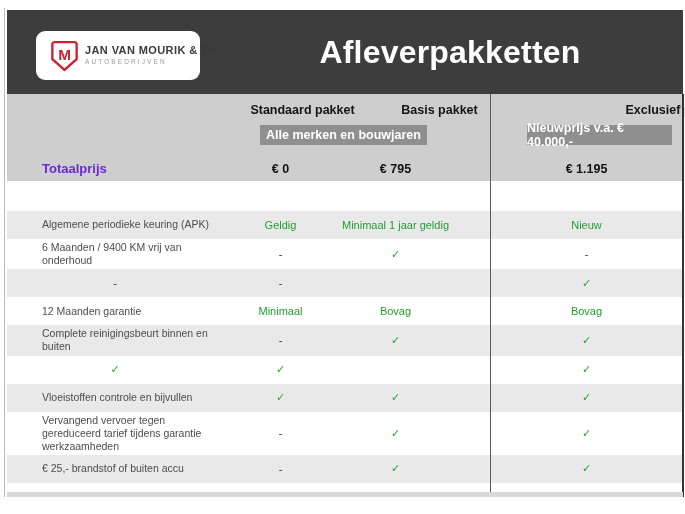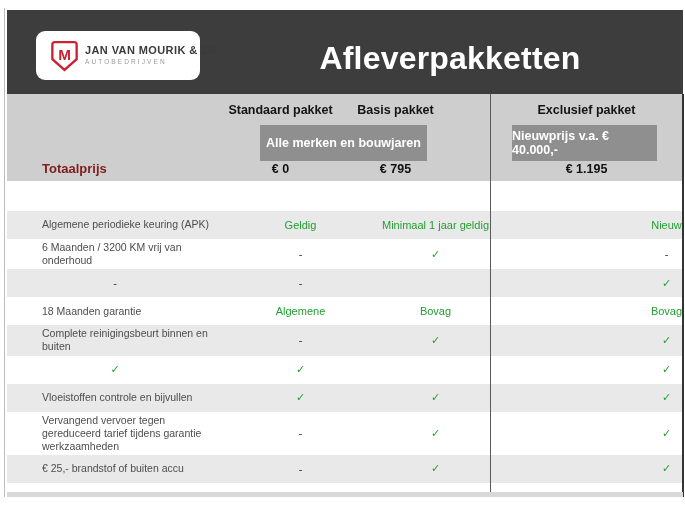--- a/index.html
+++ b/index.html
@@ -13,42 +13,42 @@
   
   .topbar { position:relative; width:676px; height:84px; background:#3d3d3d; }
   .logo-box { position:absolute; left:29px; top:21px; width:164px; height:49px; background:#ffffff; border-radius:9px;
               display:flex; align-items:center; padding-left:15px; }
   .shield { width:27px; height:32px; flex:0 0 auto; }
   .logo-text { margin-left:7px; line-height:1; }
   .logo-name { font-size:11px; font-weight:bold; letter-spacing:0.4px; color:#3a3a3a; white-space:nowrap; }
   .logo-sub { font-size:6.5px; letter-spacing:2.1px; color:#9a9a9a; margin-top:3px; white-space:nowrap; }
   .main-title { position:absolute; left:0; top:0; width:676px; height:84px; padding-left:210px;
                 display:flex; align-items:center; justify-content:center;
-                color:#ffffff; font-size:32px; font-weight:800; letter-spacing:0.2px;margin-top:6px; }
+                color:#ffffff; font-size:32px; font-weight:800; letter-spacing:0.2px; }
 
   
   .cols { display:grid; grid-template-columns:216px 115px 115px 37px 193px; align-items:center; }
   .cell-c { text-align:center; }
 
   
   .band { position:relative; width:676px; height:87px; background:#cecece; }
-  .pkg-heads { position:absolute; left:0; top:9px; width:676px; }
+  .pkg-heads { position:absolute; left:0; top:9px; width:676px;gap:22px; }
   .pkg-head { font-size:12.5px; font-weight:bold; color:#141414; }
-  .badge { position:absolute; top:31px; height:36px; background:#8f8f8f; color:#ffffff;
+  .badge { position:absolute; top:31px; height:20px; background:#8f8f8f; color:#ffffff;
            font-size:12.5px; font-weight:bold; display:flex; align-items:center; justify-content:center; }
   .badge-left { left:253px; width:167px; }
-  .badge-right { left:505px; width:145px; }
+  .badge-right { left:520px; width:145px; }
   .totals { position:absolute; left:0; top:62px; width:676px; height:25px; }
-  .totals-label { font-size:13px; font-weight:bold; color:#7f1d1d; padding-left:35px; }
+  .totals-label { font-size:13px; font-weight:bold; color:#6d28d9; padding-left:35px; }
   .totals-val { font-size:12.5px; font-weight:bold; color:#111; }
 
   
   .gap { height:30px; background:#fff; }
   .table { width:676px; }
-  .frow { min-height:28px; background:#ffffff; padding:2px 0;gap:20px; }
+  .frow { min-height:28px; background:#ffffff; padding:2px 0; }
   .frow:nth-child(odd) { background:#e9e9e9; }
   .row-label { font-size:10.5px; color:#4d4d4d; padding-left:35px; line-height:1.25; }
   .cell-value { font-size:11px; font-weight:normal; }
   .cell-e { grid-column:5; }
   .val-green { color:#219f30; }
   .val-dash { color:#333333; }
 
   
   .v-div { position:absolute; top:94px; width:1px; height:403px; background:#5a5a5a; }
   .v-div.mid { left:490px; }
@@ -100,33 +100,33 @@
     <div class="gap"></div>
 
     <div class="table">
         <div class="frow cols">
     <div class="row-label">Algemene periodieke keuring (APK)</div>
     <div class="cell-value cell-c val-green">Geldig</div>
     <div class="cell-value cell-c val-green">Minimaal 1 jaar geldig</div>
     <div class="cell-value cell-c cell-e val-green">Nieuw</div>
   </div>
         <div class="frow cols">
-    <div class="row-label">6 Maanden / 3200 KM vrij van onderhoud</div>
+    <div class="row-label">6 Maanden / 9400 KM vrij van onderhoud</div>
     <div class="cell-value cell-c val-dash">-</div>
     <div class="cell-value cell-c val-green">✓</div>
     <div class="cell-value cell-c cell-e val-dash">-</div>
   </div>
         <div class="frow cols">
     <div class="cell-value cell-c val-dash">-</div>
     <div class="cell-value cell-c val-dash">-</div>
     <div class="cell-value cell-c cell-e val-green">✓</div>
   </div>
         <div class="frow cols">
-    <div class="row-label">18 Maanden  garantie</div>
-    <div class="cell-value cell-c val-green">Algemene</div>
+    <div class="row-label">12 Maanden  garantie</div>
+    <div class="cell-value cell-c val-green">Minimaal</div>
     <div class="cell-value cell-c val-green">Bovag</div>
     <div class="cell-value cell-c cell-e val-green">Bovag</div>
   </div>
         <div class="frow cols">
     <div class="row-label">Complete reinigingsbeurt binnen en buiten</div>
     <div class="cell-value cell-c val-dash">-</div>
     <div class="cell-value cell-c val-green">✓</div>
     <div class="cell-value cell-c cell-e val-green">✓</div>
   </div>
         <div class="frow cols">

